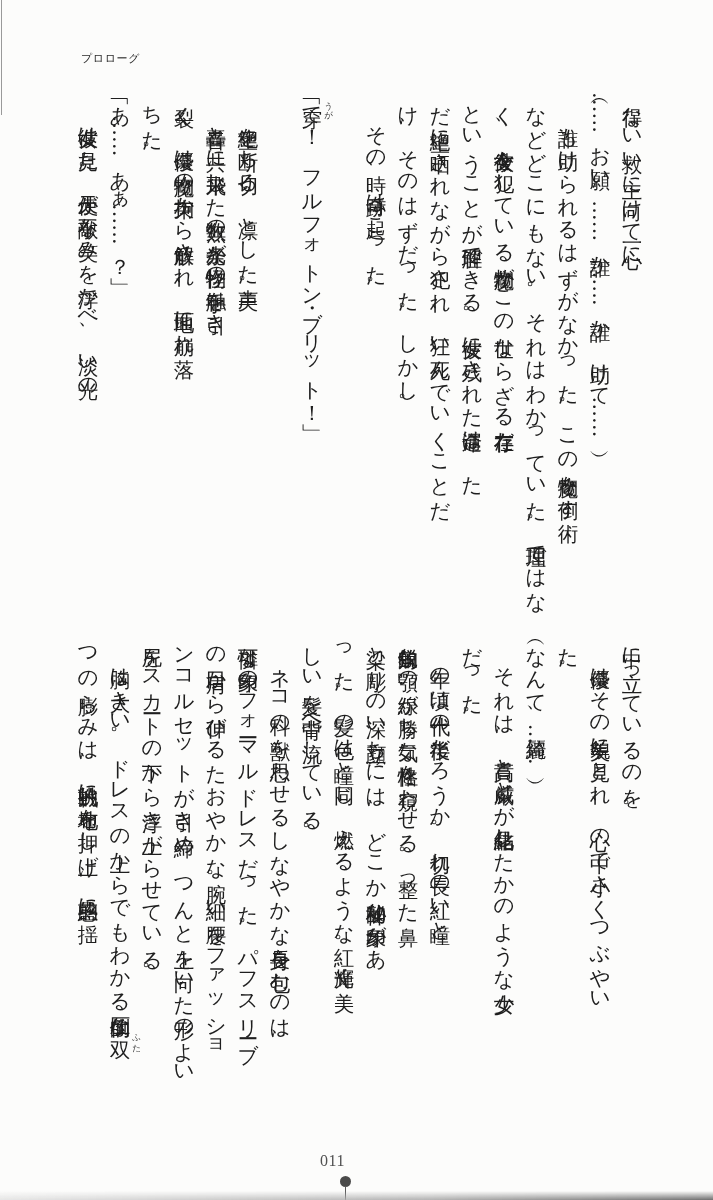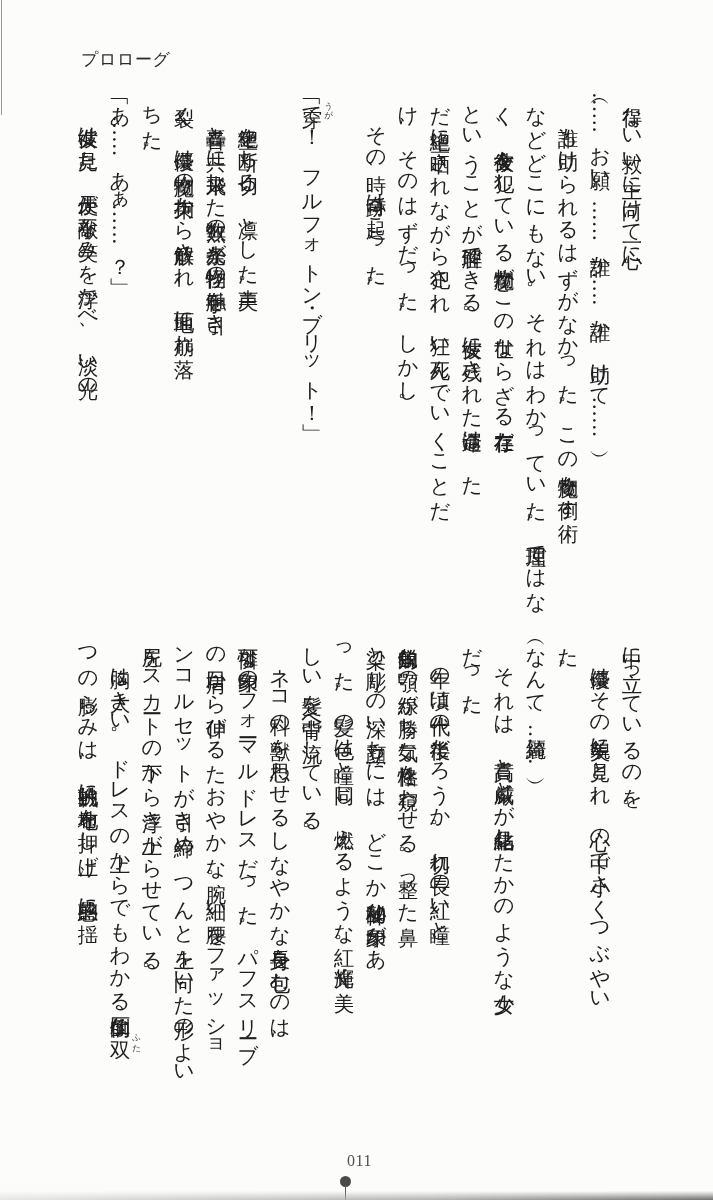--- a/index.html
+++ b/index.html
@@ -6,21 +6,21 @@
   body {
     width:713px; height:1200px; position:relative; overflow:hidden;
     background:#fcfcfb; color:#1e1e1e;
     font-family:"DejaVu Serif", "Liberation Serif", serif;
   }
   .left-edge {
     position:absolute; left:1px; top:0; width:1px; height:115px; background:#9a9a9a;
   }
   .chapter-header {
     position:absolute; left:81px; top:49px;
-    font-size:17px; line-height:20px; letter-spacing:0.6px; color:#2a2a2a;
+    font-size:11px; line-height:20px; letter-spacing:0.6px; color:#2a2a2a;
     white-space:nowrap;
   }
   .block {
     position:absolute; right:65px;
     display:flex; flex-direction:row-reverse;
   }
   .block.upper { top:92px; }
   .block.lower { top:633px; }
   .col {
     writing-mode:vertical-rl;
@@ -29,21 +29,21 @@
     white-space:nowrap; overflow:visible;
   }
   .rb { position:relative; }
   .rt {
     position:absolute; right:-9px; top:3px;
     writing-mode:vertical-rl;
     font-size:8.5px; line-height:9px; color:#333;
   }
   .page-number {
     position:absolute; left:320px; width:52px; top:1152px;
-    text-align:right; font-family:"Liberation Serif", serif;
+    text-align:left; font-family:"Liberation Serif", serif;
     font-size:16px; line-height:18px; color:#505050; letter-spacing:0.5px;
   }
   .page-dot {
     position:absolute; left:340px; top:1176px; width:11px; height:11px;
     border-radius:50%; background:#4a4a4a;
   }
   .page-stem {
     position:absolute; left:345px; top:1186px; width:1px; height:14px; background:#5a5a5a;
   }
   .bottom-shade {

